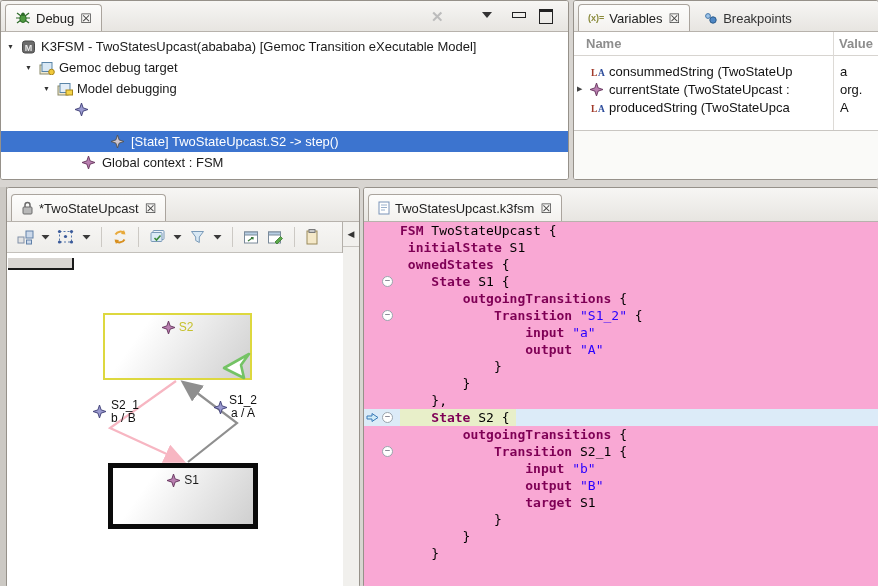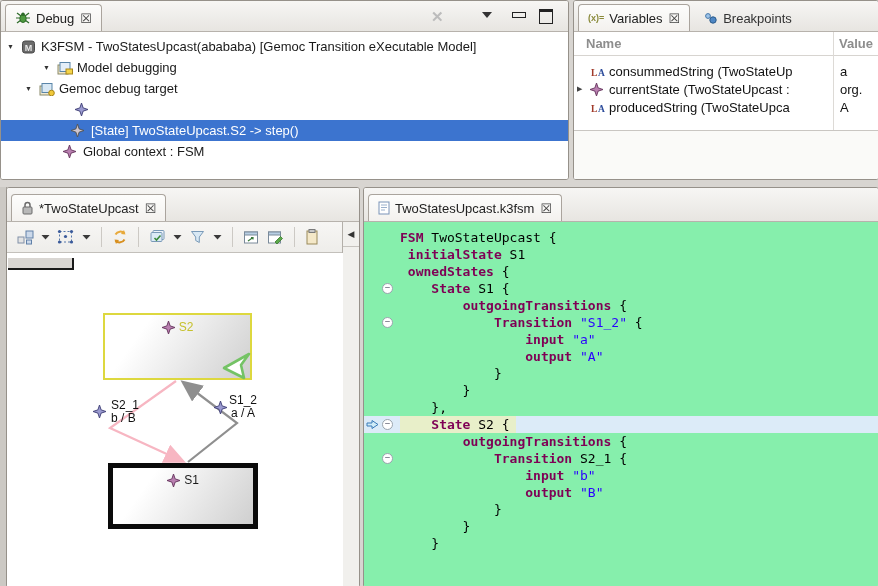--- a/index.html
+++ b/index.html
@@ -58,21 +58,21 @@
   #canvas{position:absolute;left:0;top:65px;right:16px;bottom:0;background:#fff;overflow:hidden}
   #edges{position:absolute;left:0;top:0;pointer-events:none}
   .state{position:absolute;box-sizing:border-box;background:linear-gradient(125deg,#ffffff 25%,#cfcfcf 100%)}
   .state-label{display:flex;justify-content:center;align-items:center;gap:4px;margin-top:5px;font-size:12px}
   .elabel{position:absolute;font-size:12px;color:#111;line-height:13px;white-space:nowrap}
   .esparkle{position:absolute}
   #scroll-thumb{position:absolute;background:#d9d6d2;border-bottom:2px solid #1a1a1a;border-right:2px solid #1a1a1a}
   #cursor-decorator{position:absolute}
 
   
-  #code{position:absolute;left:0;top:34px;right:0;bottom:0;background:#86efac;padding-top:7px}
+  #code{position:absolute;left:0;top:34px;right:0;bottom:0;background:#f9a8d4;}
   .cline{display:flex;height:17px;font-family:"DejaVu Sans Mono",monospace;font-size:13px;line-height:17px;white-space:pre}
   .ann{width:16px;flex:none;display:flex;align-items:center;justify-content:center}
   .foldc{width:18px;flex:none;display:flex;align-items:center;justify-content:flex-start;padding-left:2px}
   .minus{width:9px;height:9px;border-radius:50%;border:1px solid #9aa4ad;color:#667;font-size:9px;line-height:7px;text-align:center;background:#fff}
   .ltxt{display:inline-block}
   .cline.current{background:#dcebf8}
   .cline.current .ltxt{background:#e8efc9;padding-right:6px}
   .k{color:#7f0055;font-weight:bold}
   .s{color:#2a00ff}
 </style>
@@ -108,60 +108,60 @@
       <div class="trow" style="padding-left: 6px;">
         <span class="exp">▼</span>
         <span class="icn ticon">
           <svg width="15" height="14" viewBox="0 0 15 14">
             <rect x="1.5" y="1" width="12" height="12" rx="2.5" fill="#6b6b6b" stroke="#4a4a4a"></rect>
             <text x="7.5" y="10.5" text-anchor="middle" font-size="9" font-weight="bold" fill="#e8e8e8" font-family="sans-serif">M</text>
           </svg>
         </span>
         <span class="tlabel">K3FSM - TwoStatesUpcast(abababa) [Gemoc Transition eXecutable Model]</span>
       </div>
+      <div class="trow" style="padding-left: 24px;">
+        <span class="exp">▼</span>
+        <span class="icn ticon">
+          <svg width="16" height="14" viewBox="0 0 16 14">
+            <rect x="1" y="4" width="10" height="9" fill="#f0ead2" stroke="#8a8a6a"></rect>
+            <rect x="3" y="1.5" width="10" height="9" fill="#d8e8f4" stroke="#5a85a8"></rect>
+            <circle cx="12.5" cy="11" r="2.8" fill="#f0c83a" stroke="#a8861a"></circle>
+          </svg>
+        </span>
+        <span class="tlabel">Gemoc debug target</span>
+      </div>
       <div class="trow" style="padding-left: 42px;">
         <span class="exp">▼</span>
         <span class="icn ticon">
           <svg width="16" height="14" viewBox="0 0 16 14">
             <rect x="1" y="4" width="10" height="9" fill="#f4e8c8" stroke="#8a8a6a"></rect>
             <rect x="3" y="1.5" width="10" height="9" fill="#e4eef8" stroke="#5a85a8"></rect>
             <rect x="9" y="8" width="6.5" height="5" fill="#f4d44a" stroke="#a8861a"></rect>
           </svg>
         </span>
         <span class="tlabel">Model debugging</span>
       </div>
-      <div class="trow" style="padding-left: 24px;">
-        <span class="exp">▼</span>
-        <span class="icn ticon">
-          <svg width="16" height="14" viewBox="0 0 16 14">
-            <rect x="1" y="4" width="10" height="9" fill="#f0ead2" stroke="#8a8a6a"></rect>
-            <rect x="3" y="1.5" width="10" height="9" fill="#d8e8f4" stroke="#5a85a8"></rect>
-            <circle cx="12.5" cy="11" r="2.8" fill="#f0c83a" stroke="#a8861a"></circle>
-          </svg>
-        </span>
-        <span class="tlabel">Gemoc debug target</span>
-      </div>
       <div class="trow" style="padding-left: 60px;">
         <span class="tspace"></span>
         <span class="icn ticon">
           <svg width="13" height="13" viewBox="0 0 12 12">
             <path d="M6 0 L7.5 4.5 L12 6 L7.5 7.5 L6 12 L4.5 7.5 L0 6 L4.5 4.5 Z" fill="#9a9ad0" stroke="#44447a" stroke-width="0.9"></path>
           </svg>
         </span>
       </div>
-      <div class="trow selected" style="padding-left: 56px;">
+      <div class="trow selected" style="padding-left: 96px; margin-top: 11px;">
         <span class="tspace"></span>
         <span class="icn ticon">
           <svg width="13" height="13" viewBox="0 0 12 12">
             <path d="M6 0 L7.5 4.5 L12 6 L7.5 7.5 L6 12 L4.5 7.5 L0 6 L4.5 4.5 Z" fill="#cfc6cf" stroke="#555" stroke-width="0.9"></path>
           </svg>
         </span>
         <span class="tlabel">[State] TwoStateUpcast.S2 -&gt; step()</span>
       </div>
-      <div class="trow" style="padding-left: 48px;">
+      <div class="trow" style="padding-left: 67px;">
         <span class="tspace"></span>
         <span class="icn ticon">
           <svg width="13" height="13" viewBox="0 0 12 12">
             <path d="M6 0 L7.5 4.5 L12 6 L7.5 7.5 L6 12 L4.5 7.5 L0 6 L4.5 4.5 Z" fill="#b97fb0" stroke="#6a3a62" stroke-width="0.9"></path>
           </svg>
         </span>
         <span class="tlabel">Global context : FSM</span>
       </div>
     </div>
 </section>
@@ -419,17 +419,18 @@
       <div class="cline"><span class="ann"></span><span class="foldc"></span><span class="ltxt"><span>            }</span></span></div>
       <div class="cline"><span class="ann"></span><span class="foldc"></span><span class="ltxt"><span>        }</span></span></div>
       <div class="cline"><span class="ann"></span><span class="foldc"></span><span class="ltxt"><span>    },</span></span></div>
       <div class="cline current"><span class="ann"><svg width="13" height="11" viewBox="0 0 13 11">
             <path d="M1 4 H6 V1.5 L12 5.5 L6 9.5 V7 H1 Z" fill="#d0ecf8" stroke="#3a7ab8"></path>
           </svg></span><span class="foldc"><span class="minus">−</span></span><span class="ltxt"><span>    </span><span class="k">State</span><span> S2 {</span></span></div>
       <div class="cline"><span class="ann"></span><span class="foldc"></span><span class="ltxt"><span>        </span><span class="k">outgoingTransitions</span><span> {</span></span></div>
       <div class="cline"><span class="ann"></span><span class="foldc"><span class="minus">−</span></span><span class="ltxt"><span>            </span><span class="k">Transition</span><span> S2_1 {</span></span></div>
       <div class="cline"><span class="ann"></span><span class="foldc"></span><span class="ltxt"><span>                </span><span class="k">input</span><span> </span><span class="s">"b"</span></span></div>
       <div class="cline"><span class="ann"></span><span class="foldc"></span><span class="ltxt"><span>                </span><span class="k">output</span><span> </span><span class="s">"B"</span></span></div>
+      <div class="cline"><span class="ann"></span><span class="foldc"></span><span class="ltxt"><span>                </span><span class="k">target</span><span> S1</span></span></div>
       <div class="cline"><span class="ann"></span><span class="foldc"></span><span class="ltxt"><span>            }</span></span></div>
       <div class="cline"><span class="ann"></span><span class="foldc"></span><span class="ltxt"><span>        }</span></span></div>
       <div class="cline"><span class="ann"></span><span class="foldc"></span><span class="ltxt"><span>    }</span></span></div>
     </div>
 </section>
 
 </body></html>

